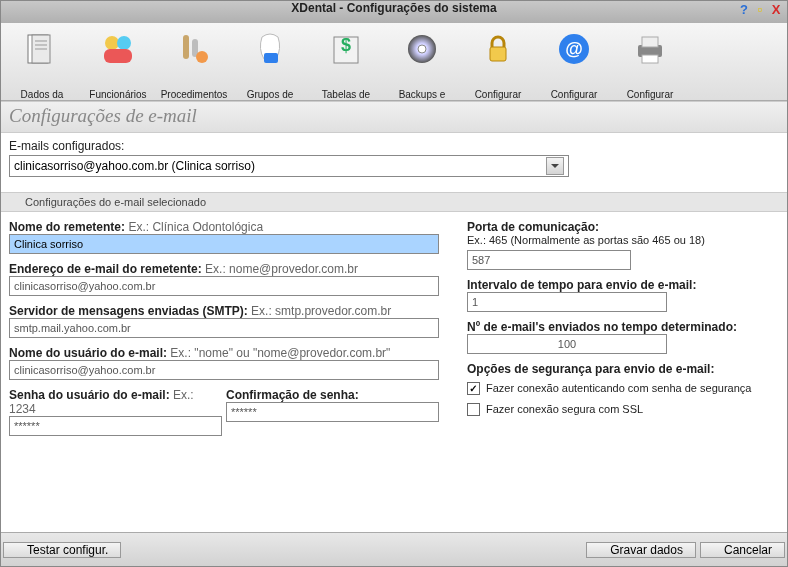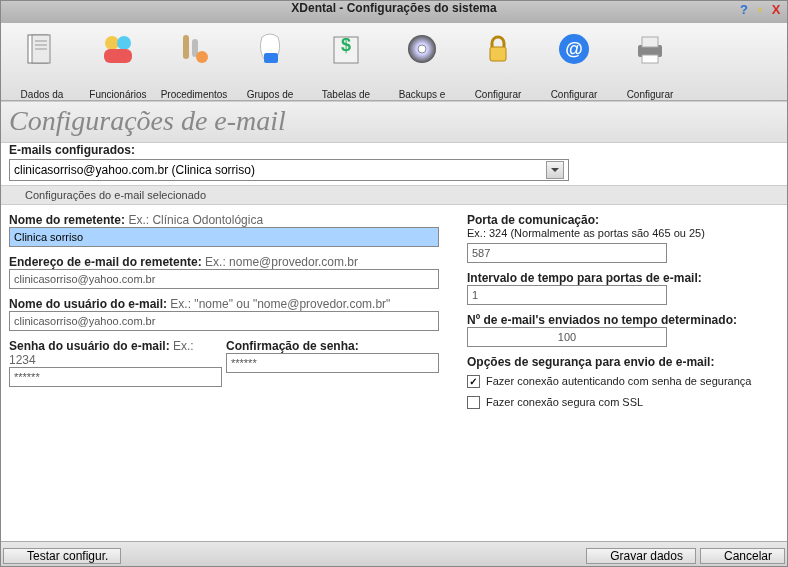--- a/index.html
+++ b/index.html
@@ -9,40 +9,40 @@
   .titlebar-controls { position: absolute; right: 4px; top: 2px; display: flex; gap: 2px; }
   .tbc { width: 14px; height: 14px; font-size: 13px; font-weight: bold; text-align: center; line-height: 14px; cursor: pointer; }
   .tbc.q { color: #2a6fd6; }
   .tbc.m { color: #e6c200; }
   .tbc.x { color: #d62a2a; }
   .toolbar { height: 78px; background: linear-gradient(#f6f6f6, #dedede); display: flex; align-items: flex-start; padding: 4px 6px; gap: 6px; border-bottom: 1px solid #aaa; }
   .toolbtn { width: 70px; display: flex; flex-direction: column; align-items: center; cursor: pointer; }
   .toolbtn .icon { width: 44px; height: 44px; display: flex; align-items: center; justify-content: center; }
   .toolbtn .lbl { font-size: 10px; color: #222; text-align: center; line-height: 1.1; margin-top: 18px; }
   .page { flex: 1; display: flex; flex-direction: column; background: #fff; border-top: 1px solid #ccc; }
-  .page-header { background: linear-gradient(#f0f0f0, #e0e0e0); padding: 3px 8px 5px 8px; font-size: 28px; color: #888; font-style: italic; font-family: "Times New Roman", serif; border-bottom: 1px solid #ccc; }
-  .section-label { font-size: 12px; font-weight: bold; color: #222; padding: 0 8px 2px; }
+  .page-header { background: linear-gradient(#f0f0f0, #e0e0e0); padding: 3px 8px 5px 8px; font-size: 19px; color: #888; font-style: italic; font-family: "Times New Roman", serif; border-bottom: 1px solid #ccc; }
+  .section-label { font-size: 12px; font-weight: normal; color: #222; padding: 6px 8px 2px; }
   .subheader { background: #e6e6e6; font-size: 11px; color: #444; padding: 3px 24px; border-top: 1px solid #ccc; border-bottom: 1px solid #ccc; }
-  .dropdown { margin: 0 8px 4px; width: 560px; height: 22px; border: 1px solid #888; background: #fff; display: flex; align-items: center; justify-content: space-between; font-size: 12px; padding: 0 4px; }
+  .dropdown { margin: 0 8px 15px; width: 560px; height: 22px; border: 1px solid #888; background: #fff; display: flex; align-items: center; justify-content: space-between; font-size: 12px; padding: 0 4px; }
   .dropdown .arrow { width: 18px; height: 18px; background: linear-gradient(#f4f4f4,#d4d4d4); border: 1px solid #999; display: flex; align-items: center; justify-content: center; }
   .form-body { flex: 1; display: flex; padding: 8px; gap: 28px; }
   .col { display: flex; flex-direction: column; gap: 8px; }
   .col.left { width: 430px; }
   .col.right { width: 300px; }
   .field-label { font-size: 12px; color: #222; }
   .field-label b { font-weight: bold; }
   .field-label .hint { color: #666; font-weight: normal; }
   input.txt { width: 100%; height: 20px; border: 1px solid #888; padding: 0 4px; font-size: 11px; background: #fff; color: #555; }
   input.txt.sel { background: #aad4ff; color: #000; }
   .row2 { display: flex; gap: 4px; }
   .row2 > div { flex: 1; }
   .cb-row { display: flex; align-items: flex-start; gap: 6px; font-size: 11px; color: #222; }
   .cb { width: 13px; height: 13px; border: 1px solid #666; background: #fff; display: inline-flex; align-items: center; justify-content: center; font-size: 10px; }
   .cb.checked::after { content: "✓"; color: #000; font-weight: bold; }
-  .footer { height: 25px; background: linear-gradient(#e8e8e8,#d2d2d2); border-top: 1px solid #aaa; display: flex; align-items: flex-end; }
+  .footer { height: 34px; background: linear-gradient(#e8e8e8,#d2d2d2); border-top: 1px solid #aaa; display: flex; align-items: center; }
   .fspacer { flex: 1; }
   .fbtn { display: flex; align-items: center; font-size: 12px; padding: 0 12px; border: 1px solid #999; background: linear-gradient(#f4f4f4,#dcdcdc); cursor: pointer; margin: 2px; }
   .fbtn .bar { width: 5px; height: 100%; margin-right: 6px; }
   .bar.green { background: linear-gradient(#6cd46c,#2a9a2a); }
   .bar.blue  { background: linear-gradient(#6ca6e8,#2a5fb4); }
   .bar.red   { background: linear-gradient(#e86c6c,#b42a2a); }
   svg { display: block; }
 </style>
 </head>
 <body>
@@ -172,43 +172,47 @@
       <div class="col left">
         <div>
           <div class="field-label"><b>Nome do remetente:</b> <span class="hint">Ex.: Clínica Odontológica</span></div>
           <input class="txt sel" value="Clinica sorriso" style="">
         </div>
         <div>
           <div class="field-label"><b>Endereço de e-mail do remetente:</b> <span class="hint">Ex.: nome@provedor.com.br</span></div>
           <input class="txt" value="clinicasorriso@yahoo.com.br" style="">
         </div>
         <div>
+          <div class="field-label"><b>Servidor de mensagens enviadas (SMTP):</b> <span class="hint">Ex.: smtp.provedor.com.br</span></div>
+          <input class="txt" value="smtp.mail.yahoo.com.br" style="">
+        </div>
+        <div>
           <div class="field-label"><b>Nome do usuário do e-mail:</b> <span class="hint">Ex.: "nome" ou "nome@provedor.com.br"</span></div>
           <input class="txt" value="clinicasorriso@yahoo.com.br" style="">
         </div>
         <div class="row2">
           <div>
             <div class="field-label"><b>Senha do usuário do e-mail:</b> <span class="hint">Ex.: 1234</span></div>
             <input class="txt" value="******" style="">
           </div>
           <div>
             <div class="field-label"><b>Confirmação de senha:</b></div>
             <input class="txt" value="******" style="">
           </div>
         </div>
       </div>
 
       <div class="col right">
         <div>
           <div class="field-label"><b>Porta de comunicação:</b></div>
-          <div class="field-label hint" style="font-size:11px;">Ex.: 324 (Normalmente as portas são 465 ou 25)</div>
-          <input class="txt" style="width: 200px; margin-top: 4px;" value="587">
-        </div>
-        <div>
-          <div class="field-label"><b>Intervalo de tempo para portas de e-mail:</b></div>
+          <div class="field-label hint" style="font-size:11px;">Ex.: 465 (Normalmente as portas são 465 ou 18)</div>
+          <input class="txt" style="width: 164px; margin-top: 4px;" value="587">
+        </div>
+        <div>
+          <div class="field-label"><b>Intervalo de tempo para envio de e-mail:</b></div>
           <input class="txt" style="width: 200px;" value="1">
         </div>
         <div>
           <div class="field-label"><b>Nº de e-mail's enviados no tempo determinado:</b></div>
           <input class="txt" style="width: 200px; text-align: center;" value="100">
         </div>
         <div>
           <div class="field-label"><b>Opções de segurança para envio de e-mail:</b></div>
           <div class="cb-row" style="margin-top:6px;">
             <span class="cb checked"></span>

